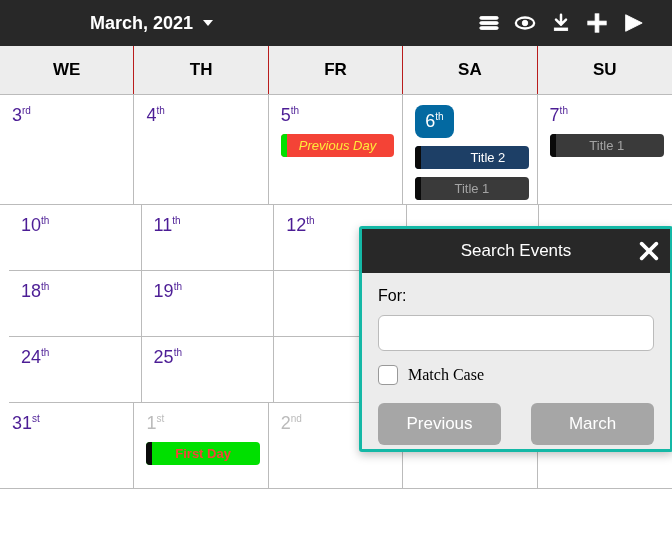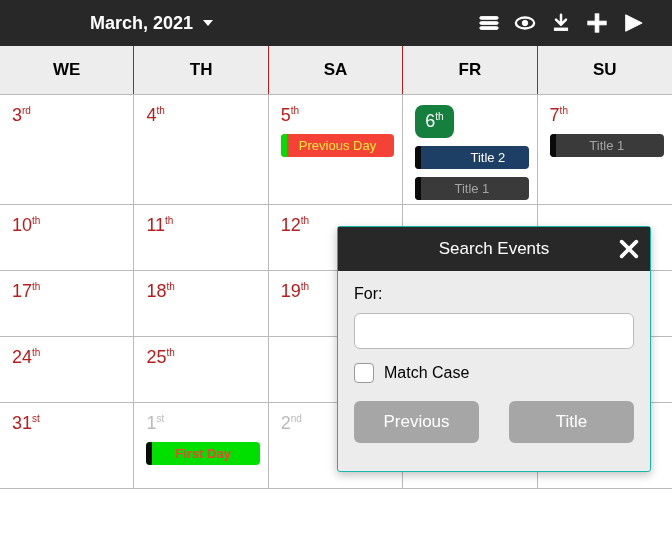--- a/index.html
+++ b/index.html
@@ -8,48 +8,48 @@
   .month-label { color: #fff; font-weight: bold; font-size: 18px; display: flex; align-items: center; gap: 10px; cursor: pointer; }
   .caret-down { width: 0; height: 0; border-left: 5px solid transparent; border-right: 5px solid transparent; border-top: 6px solid #fff; display: inline-block; }
   .topbar-icons { margin-left: auto; display: flex; align-items: center; gap: 14px; margin-right: 8px; }
   .icon { width: 22px; height: 22px; display: flex; align-items: center; justify-content: center; cursor: pointer; }
   .icon svg { fill: #fff; stroke: #fff; }
   .header-row { display: grid; grid-template-columns: repeat(5, 1fr); border-bottom: 1px solid #bbb; background: #ededed; }
   .header-cell { text-align: center; font-weight: bold; font-size: 17px; padding: 14px 0; border-right: 1px solid #b91c1c; }
   .header-cell:last-child { border-right: none; }
   .calendar-body { }
   .week-row { display: grid; grid-template-columns: repeat(5, 1fr); min-height: 86px; border-bottom: 1px solid #bbb; }
-  .week-row.short { min-height: 66px; }
+  .week-row.short { min-height: 66px; margin-left: 9px; }
   .day-cell { border-right: 1px solid #bbb; padding: 10px 8px 4px 12px; position: relative; }
   .day-cell:last-child { border-right: none; }
-  .day-num { font-size: 18px; color: #b91c1c; }
+  .day-num { font-size: 18px; color: #4c1d95; }
   .day-num sup { font-size: 10px; vertical-align: super; }
   .day-num.muted { color: #bbb; }
   .day-num.muted sup { color: #bbb; }
-  .today-badge { display: inline-block; background: #15803d; color: #fff; border-radius: 8px; padding: 6px 10px 6px 10px; font-size: 18px; }
+  .today-badge { display: inline-block; background: #0369a1; color: #fff; border-radius: 8px; padding: 6px 10px 6px 10px; font-size: 18px; }
   .today-badge sup { font-size: 10px; vertical-align: super; }
   .event { margin-top: 8px; border-radius: 4px; font-size: 13px; padding: 4px 6px; text-align: center; display: flex; align-items: center; justify-content: center; position: relative; }
   .event::before { content: ''; position: absolute; left: 0; top: 0; bottom: 0; width: 6px; border-top-left-radius: 4px; border-bottom-left-radius: 4px; }
-  .event.red { background: #f44336; color: #ffeb3b; }
+  .event.red { background: #f44336; color: #ffeb3b; font-style: italic; }
   .event.red::before { background: #00e000; }
   .event.navy { background: #1d3f66; color: #fff; padding-left: 38px; }
   .event.navy::before { background: #0a0a0a; }
   .event.dark { background: #3a3a3a; color: #a3a3a3; }
   .event.dark::before { background: #0a0a0a; }
   .event.green { background: #00e000; color: #f44336; font-weight: bold; }
   .event.green::before { background: #0a0a0a; }
-  .popup { position: absolute; left: 337px; top: 226px; width: 314px; background: #ececec; border: 1px solid #14b8a6; border-radius: 3px; box-shadow: 0 3px 10px rgba(0,0,0,0.25); z-index: 100; }
+  .popup { position: absolute; left: 359px; top: 226px; width: 314px; background: #ececec; border: 3px solid #14b8a6; border-radius: 3px; box-shadow: 0 3px 10px rgba(0,0,0,0.25); z-index: 100; }
   .popup-header { background: #282828; color: #fff; text-align: center; font-size: 17px; padding: 12px 0; position: relative; }
   .popup-close { position: absolute; right: 8px; top: 50%; transform: translateY(-50%); width: 26px; height: 26px; cursor: pointer; display: flex; align-items: center; justify-content: center; font-size: 24px; font-weight: bold; }
-  .popup-body { padding: 14px 16px 28px 16px; }
+  .popup-body { padding: 14px 16px 4px 16px; }
   .popup-label { font-size: 16px; margin-bottom: 10px; display: block; }
   .popup-input { width: 100%; height: 36px; border: 1px solid #bbb; border-radius: 6px; background: #fff; padding: 0 10px; font-size: 14px; }
   .popup-check-row { display: flex; align-items: center; gap: 10px; margin-top: 14px; }
   .checkbox { width: 20px; height: 20px; border: 1.5px solid #999; border-radius: 4px; background: #fff; cursor: pointer; }
-  .match-label { font-size: 16px; }
+  .match-label { font-size: 16px; font-family: Liberation Serif, serif; }
   .popup-buttons { display: flex; gap: 30px; margin-top: 18px; }
   .popup-btn { flex: 1; background: #a6a6a6; color: #fff; border: none; border-radius: 6px; height: 42px; font-size: 17px; cursor: pointer; }
 </style>
 </head>
 <body>
 
 <div class="topbar">
   <div class="month-label">
     <span>March, 2021</span>
     <span class="caret-down"></span>
@@ -84,42 +84,41 @@
       <svg viewBox="0 0 24 24" width="22" height="22">
           <polygon points="4,3 22,12 4,21" fill="#fff"></polygon>
         </svg>
     </div>
   </div>
 </div>
 
 <div class="header-row">
   <div class="header-cell">WE</div>
   <div class="header-cell">TH</div>
+  <div class="header-cell">FR</div>
   <div class="header-cell">SA</div>
-  <div class="header-cell">FR</div>
   <div class="header-cell">SU</div>
 </div>
 
 <div class="calendar-body" id="calendar-body">
     <div class="week-row">
       <div class="day-cell"><span class="day-num">3<sup>rd</sup></span></div>
       <div class="day-cell"><span class="day-num">4<sup>th</sup></span></div>
       <div class="day-cell"><span class="day-num">5<sup>th</sup></span><div class="event red">Previous Day</div></div>
       <div class="day-cell"><span class="today-badge">6<sup>th</sup></span><div class="event navy">Title 2</div><div class="event dark">Title 1</div></div>
       <div class="day-cell"><span class="day-num">7<sup>th</sup></span><div class="event dark">Title 1</div></div>
     </div>
     <div class="week-row short">
       <div class="day-cell"><span class="day-num">10<sup>th</sup></span></div>
       <div class="day-cell"><span class="day-num">11<sup>th</sup></span></div>
       <div class="day-cell"><span class="day-num">12<sup>th</sup></span></div>
       <div class="day-cell"></div>
       <div class="day-cell"></div>
     </div>
     <div class="week-row short">
-      <div class="day-cell"><span class="day-num">17<sup>th</sup></span></div>
       <div class="day-cell"><span class="day-num">18<sup>th</sup></span></div>
       <div class="day-cell"><span class="day-num">19<sup>th</sup></span></div>
       <div class="day-cell"></div>
       <div class="day-cell"></div>
     </div>
     <div class="week-row short">
       <div class="day-cell"><span class="day-num">24<sup>th</sup></span></div>
       <div class="day-cell"><span class="day-num">25<sup>th</sup></span></div>
       <div class="day-cell"></div>
       <div class="day-cell"></div>
@@ -144,16 +143,16 @@
   </div>
   <div class="popup-body">
     <label class="popup-label">For:</label>
     <input class="popup-input" type="text" value="" style="">
     <div class="popup-check-row">
       <div class="checkbox"></div>
       <span class="match-label">Match Case</span>
     </div>
     <div class="popup-buttons">
       <button class="popup-btn">Previous</button>
-      <button class="popup-btn">Title</button>
+      <button class="popup-btn">March</button>
     </div>
   </div>
 </div>
 
 </body></html>

